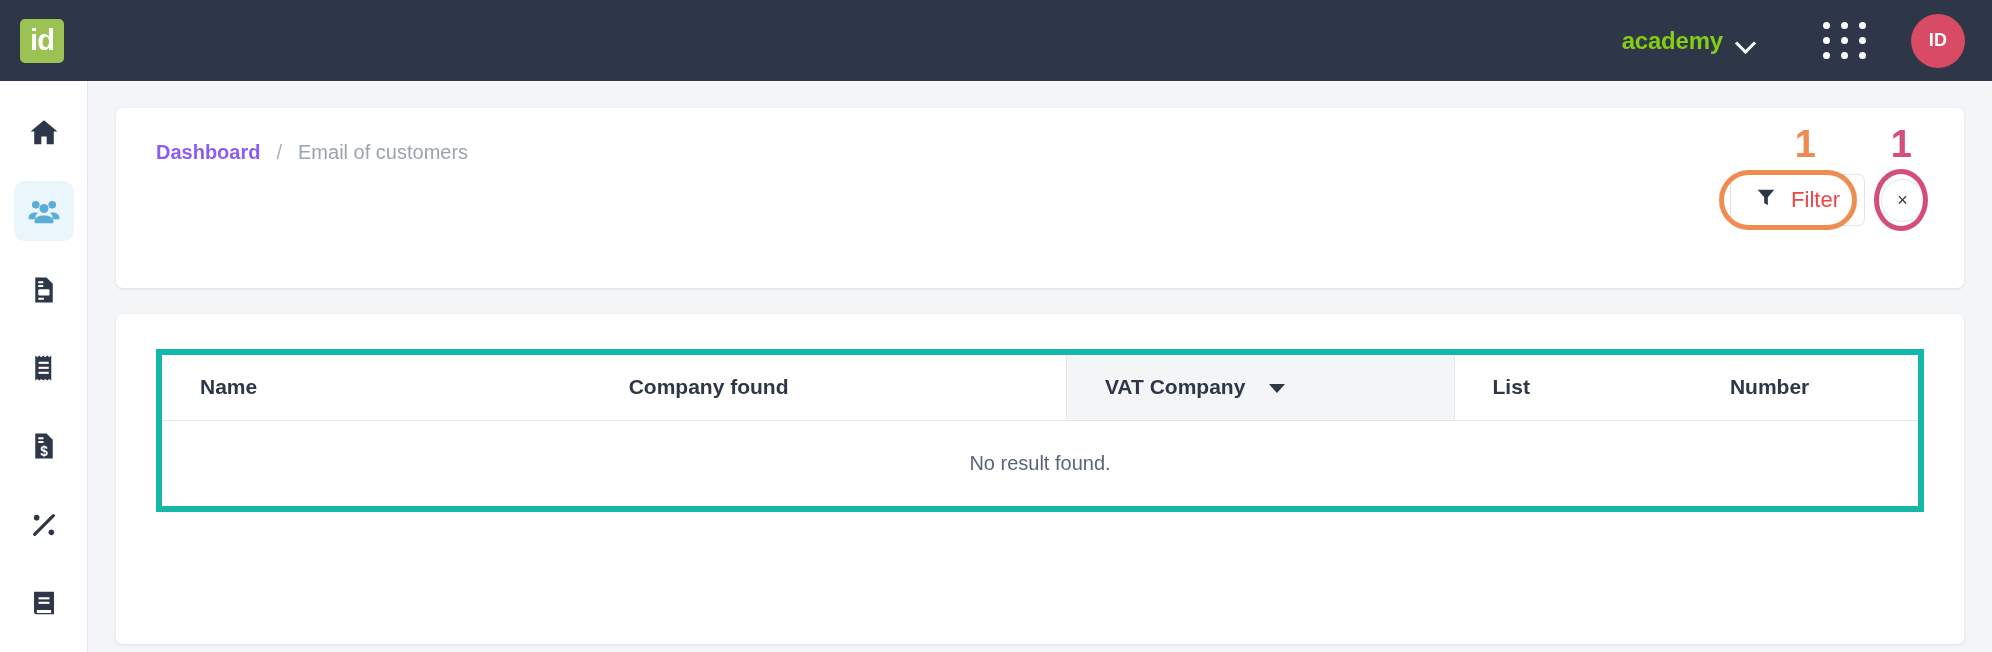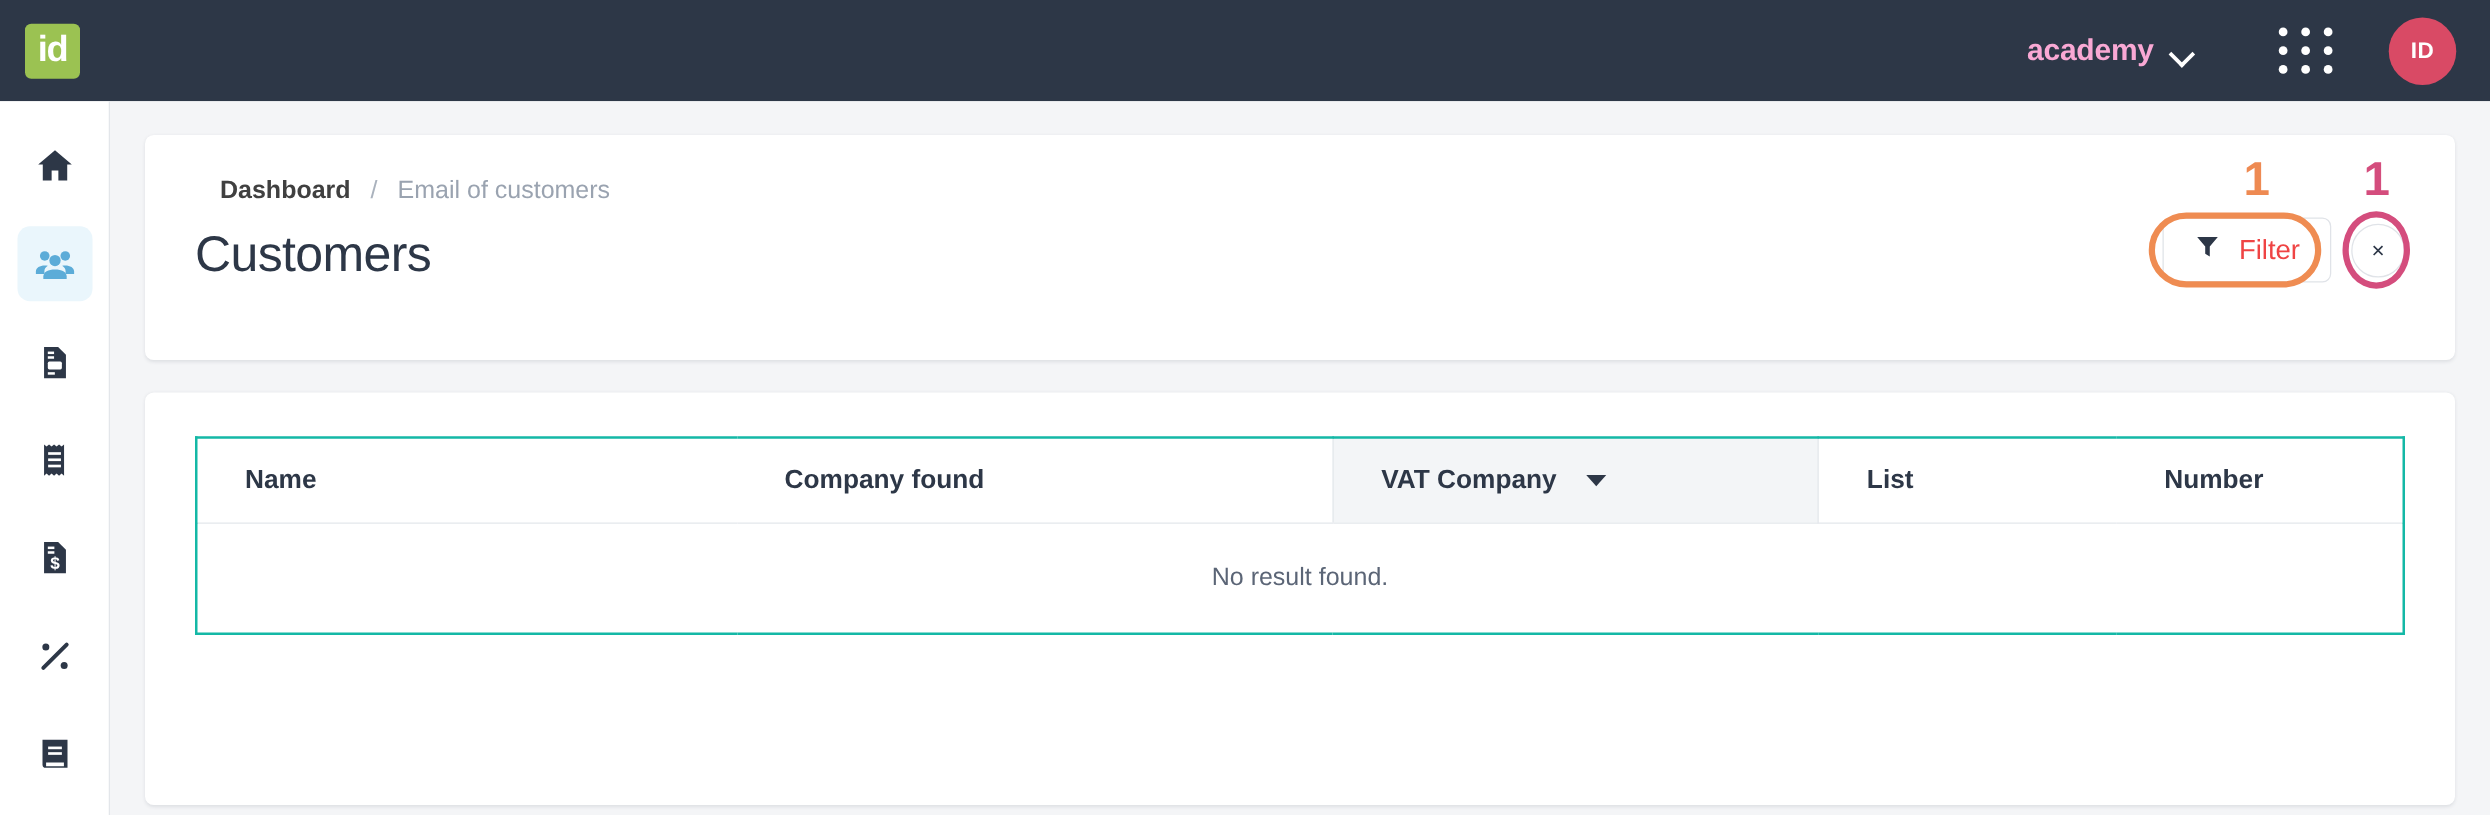--- a/index.html
+++ b/index.html
@@ -44,21 +44,21 @@
   }
   .org-chip {
     display: flex;
     align-items: center;
     gap: 14px;
     padding: 10px 18px 10px 20px;
     border-radius: 8px;
     cursor: pointer;
   }
   .org-name {
-    color: #f9a8d4;
+    color: #84cc16;
     font-size: 24px;
     font-weight: bold;
     letter-spacing: -0.2px;
   }
   .chev {
     width: 18px; height: 10px;
     position: relative;
   }
   .chev::before {
     content: "";
@@ -147,21 +147,21 @@
     position: relative;
     height: 180px;
     padding: 33px 40px 0 40px;
   }
   .breadcrumb {
     display: flex;
     align-items: center;
     gap: 16px;
     font-size: 20px;
   }
-  .crumb-current { color: #404040; font-weight: bold; margin-left: 20px; }
+  .crumb-current { color: #8b5cf6; font-weight: bold; }
   .crumb-sep { color: #aab2bd; font-weight: normal; }
   .crumb-muted { color: #9aa3b0; }
   .page-title {
     margin-top: 18px;
     font-size: 40px;
     color: #2d3747;
     font-weight: normal;
     letter-spacing: -0.5px;
   }
 
@@ -232,21 +232,21 @@
 
   
   .table-card {
     margin-top: 26px;
     height: 330px;
     padding: 35px 40px 0 40px;
   }
   table.data {
     width: 100%;
     border-collapse: collapse;
-    border: 2px solid #14b8a6;
+    border: 6px solid #14b8a6;
     border-radius: 0;
     table-layout: fixed;
   }
   table.data thead th {
     height: 68px;
     font-size: 21px;
     color: #2d3747;
     font-weight: bold;
     text-align: left;
     padding: 0 0 0 38px;
@@ -388,21 +388,20 @@
 <div class="main">
 
   <div class="card header-card">
 
     <div class="breadcrumb">
       <span class="crumb-current">Dashboard</span>
       <span class="crumb-sep">/</span>
       <span class="crumb-muted">Email of customers</span>
     </div>
 
-    <div class="page-title">Customers</div>
 
     <div class="header-actions">
       <button class="filter-btn">
         <span class="funnel">
           <svg width="22" height="22" viewBox="0 0 24 24" fill="#2d3747">
             <path d="M3 4h18l-7 8.2V21l-4-2.4v-6.4L3 4z"></path>
           </svg>
         </span>
         <span>Filter</span>
       </button>

